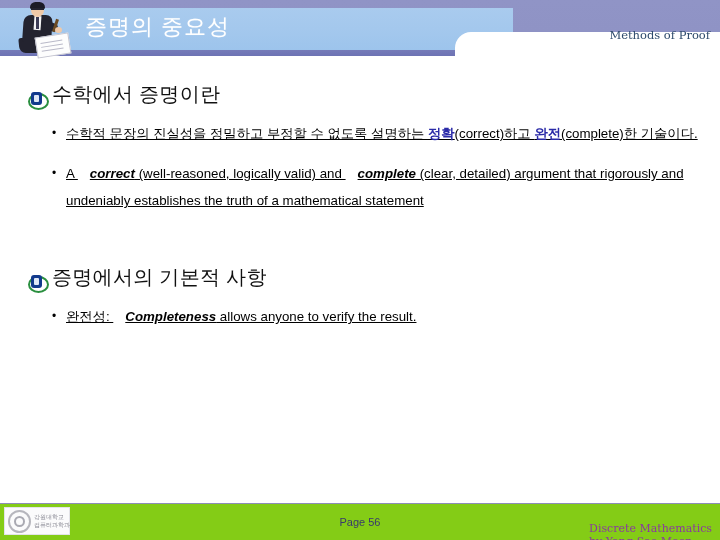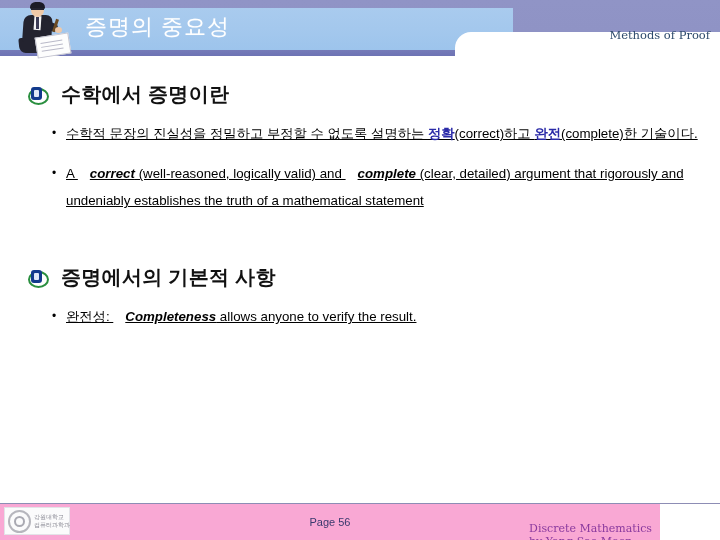--- a/index.html
+++ b/index.html
@@ -168,24 +168,23 @@
   .section {
     position: absolute;
     left: 28px;
     right: 20px;
   }
   .section-1 { top: 25px; }
   .section-2 { top: 208px; }
 
   .section-head {
     display: flex;
-    align-items: center;
-    gap: 16px;
+    align-items: flex-end;
+    gap: 7px;
     margin-bottom: 12px;
-    font-weight: bold;
   }
   .globe-icon {
     position: relative;
     width: 17px;
     height: 17px;
     flex: 0 0 17px;
   }
   .globe-icon .ring {
     position: absolute;
     left: 0; top: 2px;
@@ -256,23 +255,23 @@
     left: 0;
     top: 503px;
     width: 720px;
     height: 1px;
     background: #8d8db5;
   }
   .footer {
     position: absolute;
     left: 0;
     top: 504px;
-    width: 660px;
+    width: 720px;
     height: 36px;
-    background: #f9a8d4;
+    background: #84cc16;
   }
   .footer-logo {
     position: absolute;
     left: 4px;
     top: 3px;
     width: 66px;
     height: 28px;
     border: 1px solid #e3e3e8;
     background: #fbfbfc;
     display: flex;

